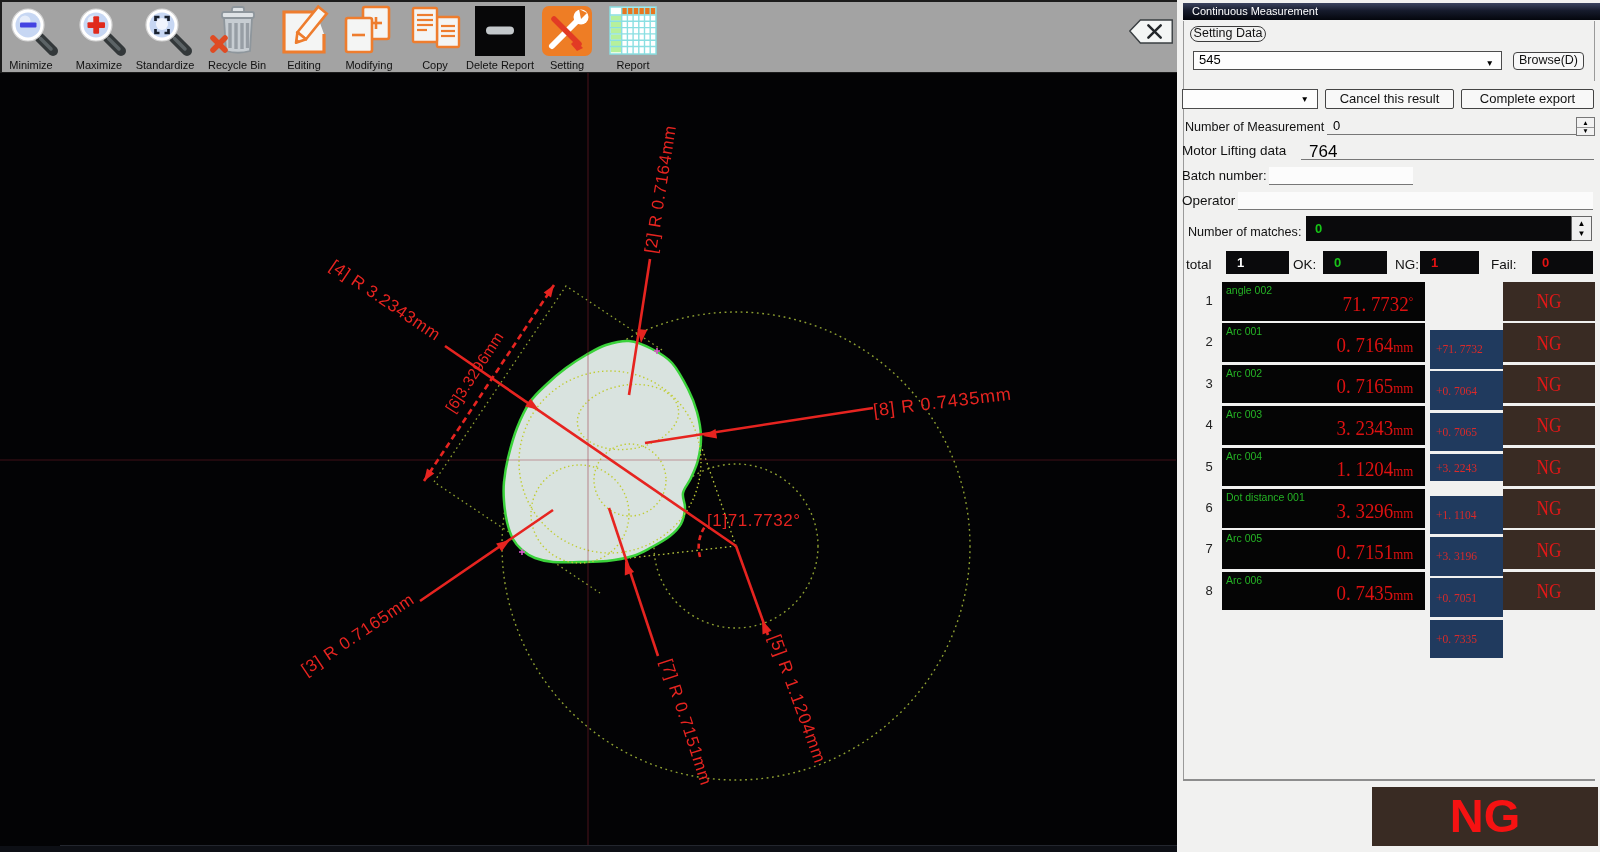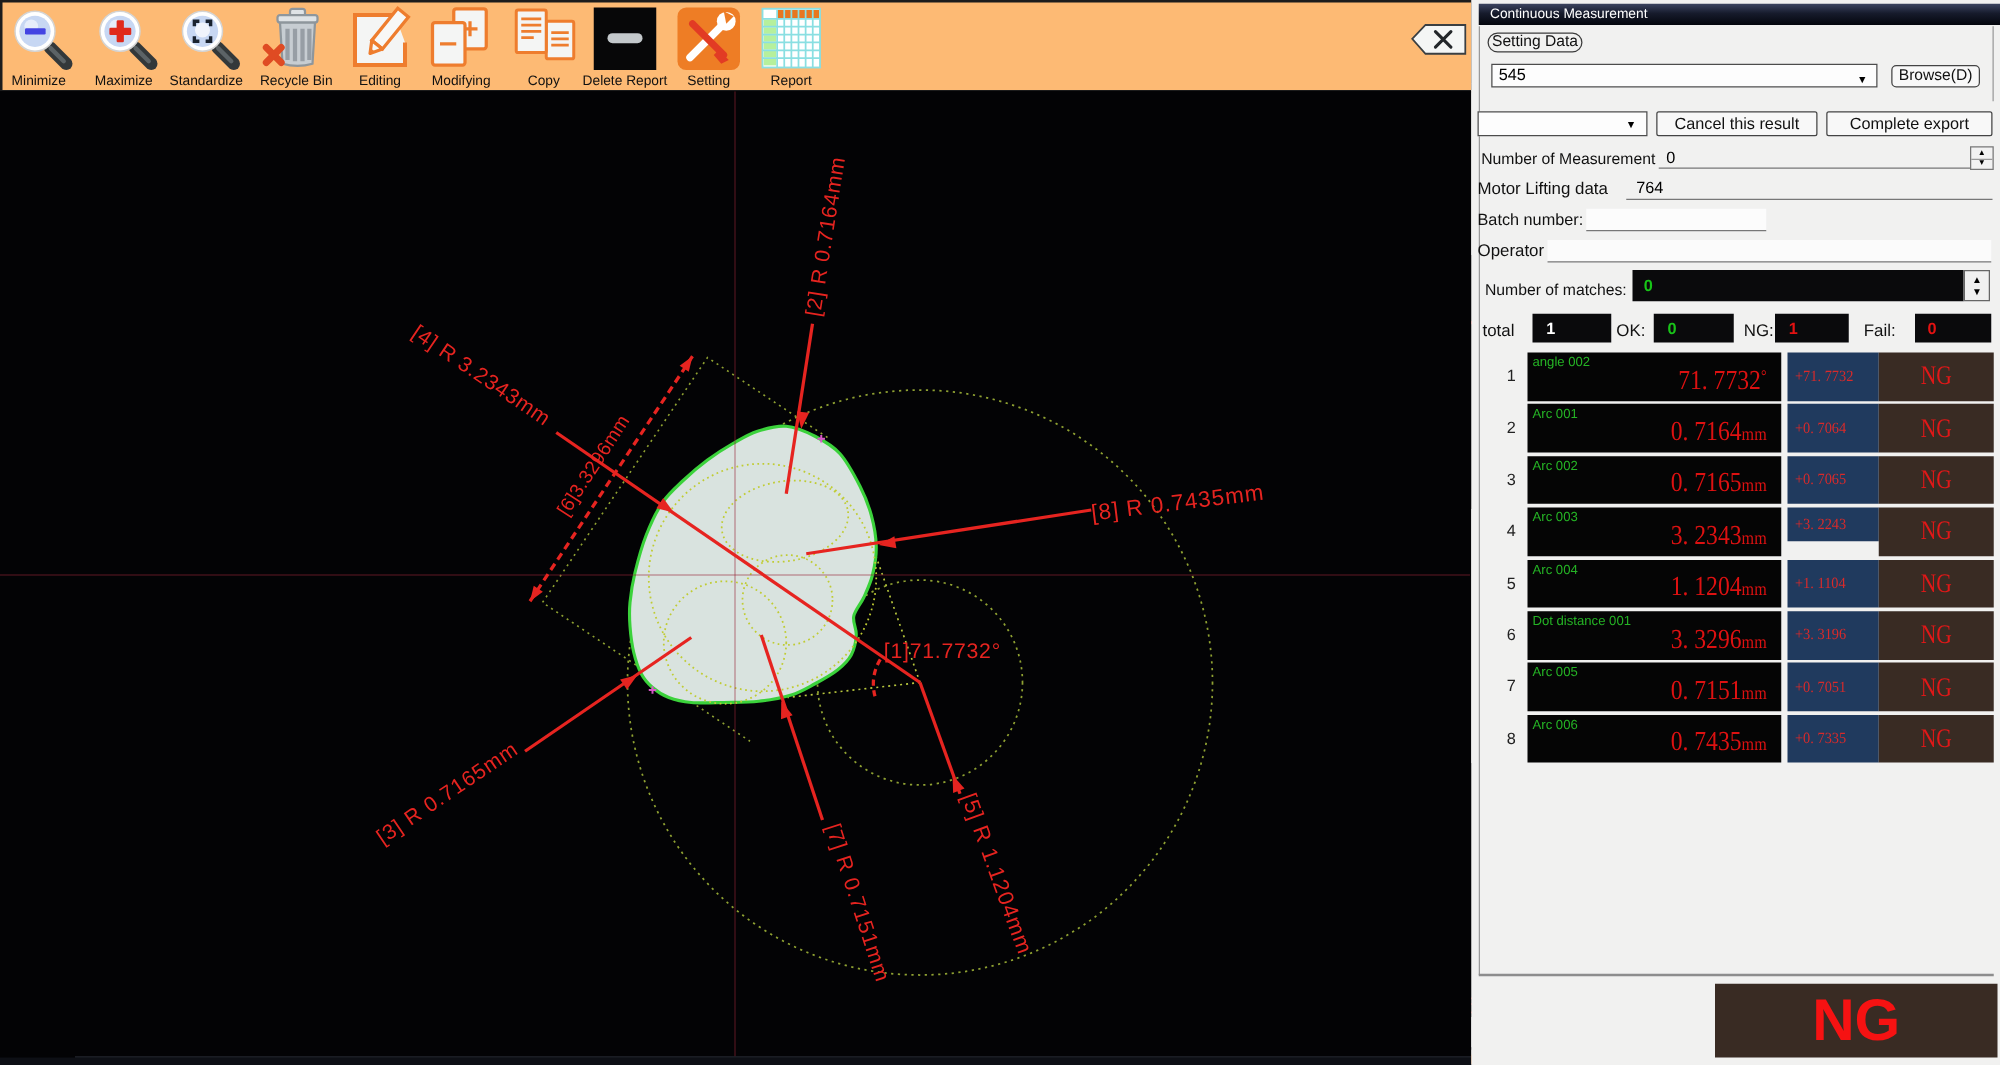--- a/index.html
+++ b/index.html
@@ -1,36 +1,36 @@
 <!DOCTYPE html>
 <html><head>
 <meta charset="utf-8">
 <style>
 * { margin:0; padding:0; box-sizing:border-box; }
 html,body { width:1600px; height:852px; overflow:hidden; }
 body { position:relative; background:#eef0ef; font-family:"Liberation Sans", sans-serif; will-change:transform; transform:translateZ(0); }
 .abs { position:absolute; }
 
-#toolbar { position:absolute; left:0; top:0; width:1177px; height:74px; background:#fdba74; border:2px solid #1c1c1c; border-right:none; }
+#toolbar { position:absolute; left:0; top:0; width:1177px; height:74px; background:#a3a3a3; border:2px solid #1c1c1c; border-right:none; }
 .tbtn { position:absolute; top:2px; width:90px; text-align:center; }
 .tbtn .lbl { position:absolute; top:55px; width:100%; font-size:11px; color:#111; }
 .tbtn svg { display:block; margin:0 auto; }
 #closebtn { position:absolute; left:1126px; top:16px; }
 
 #canvas { position:absolute; left:0; top:73px; width:1177px; height:779px; background:#030305; }
 #canvas svg { position:absolute; left:0; top:0; }
 
 #panel { position:absolute; left:1177px; top:0; width:423px; height:852px; background:#f1f1f0; }
 .p { position:absolute; font-size:13px; color:#111; }
 .fld { position:absolute; background:#fdfdfd; border-bottom:1px solid #777; }
 .blackbox { position:absolute; background:#0a0a0c; color:#fff; font-weight:bold; font-size:13px; }
 .btn { position:absolute; background:#f8f8f8; border:1px solid #444; border-radius:3px; text-align:center; font-size:13px; color:#111; }
 .cell-num { position:absolute; left:14px; width:36px; text-align:center; font-size:13px; color:#222; }
 .cell-blk { position:absolute; left:45px; width:203px; background:#050505; }
-.cell-blu { position:absolute; left:253px; width:73px; background:#203a5e; }
+.cell-blu { position:absolute; left:253px; width:73px; background:#203a5e;margin-top:48px; }
 .cell-brn { position:absolute; left:326px; width:92px; background:#392b23; }
 .glabel { position:absolute; left:4px; top:2px; font-size:10.5px; color:#25b325; }
 .rval { position:absolute; right:12px; bottom:4px; font-family:"Liberation Serif", serif; font-size:22px; color:#dd1111; transform:scaleX(0.86); transform-origin:100% 100%; }
 .rval .un { font-size:15px; }
 .bval { position:absolute; left:6px; top:50%; transform:translateY(-50%) scaleX(0.92); transform-origin:0 50%; font-family:"Liberation Serif", serif; font-size:12.5px; color:#d92a2a; }
 .ngval { position:absolute; width:100%; top:50%; transform:translateY(-50%) scaleX(0.8); text-align:center; font-family:"Liberation Serif", serif; font-size:21.5px; color:#e01818; }
 </style>
 </head>
 <body>
 
@@ -286,21 +286,21 @@
 <div class="btn" style="left:284px; top:89px; width:133px; height:20px; line-height:17px; border-width:1.6px; border-radius:2px;">Complete export</div>
 
 <div class="p" style="left:8px; top:120px; font-size:12.6px;">Number of Measurement</div>
 <div class="fld" style="left:150px; top:118px; width:249px; height:17px; background:transparent; padding-left:6px; font-size:13px;">0</div>
 <div class="abs" style="left:399px; top:117px; width:19px; height:19px; border:1px solid #777; background:#f2f2f2;">
   <div style="position:absolute; top:0; width:100%; text-align:center; font-size:6.5px; line-height:9px;">▲</div>
   <div style="position:absolute; bottom:0; width:100%; text-align:center; font-size:6.5px; line-height:9px;">▼</div>
   <div style="position:absolute; top:8.5px; left:0; width:100%; height:1px; background:#999;"></div>
 </div>
 <div class="p" style="left:5px; top:143px; font-size:13.5px;">Motor Lifting data</div>
-<div class="fld" style="left:124px; top:142px; width:293px; height:18px; background:transparent; padding-left:8px; font-size:13px;">764</div>
+<div class="fld" style="left:124px; top:142px; width:293px; height:18px; background:transparent; padding-left:8px; font-size:17px;">764</div>
 <div class="p" style="left:5px; top:168px; font-size:13px;">Batch number:</div>
 <div class="fld" style="left:92px; top:167px; width:144px; height:18px; background:#fcfcfc;"></div>
 <div class="p" style="left:5px; top:193px; font-size:13.5px;">Operator</div>
 <div class="fld" style="left:61px; top:192px; width:355px; height:18px; background:#fbfbfb;"></div>
 
 <div class="p" style="left:11px; top:225px; font-size:12.6px;">Number of matches:</div>
 <div class="blackbox" style="left:129px; top:216px; width:265px; height:25px; color:#17c517; font-size:13px; line-height:25px; padding-left:9px;">0</div>
 <div class="abs" style="left:394px; top:216px; width:21px; height:25px; border:1px solid #666; background:#f0f0f0;">
   <div style="position:absolute; top:1px; width:100%; text-align:center; font-size:8px; line-height:11px;">▲</div>
   <div style="position:absolute; bottom:1px; width:100%; text-align:center; font-size:8px; line-height:11px;">▼</div>

